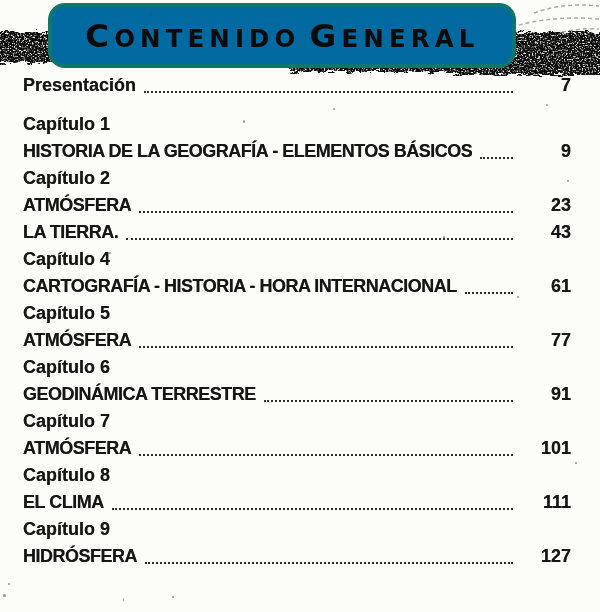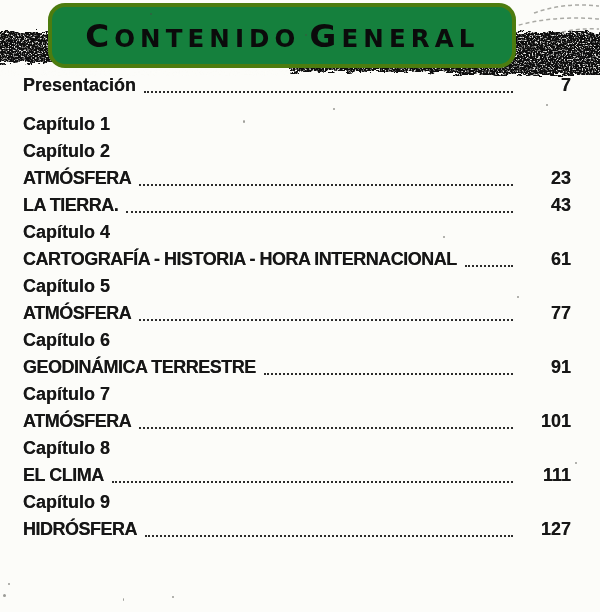--- a/index.html
+++ b/index.html
@@ -5,21 +5,21 @@
   html,body{margin:0;padding:0;}
   body{
     width:600px;height:612px;position:relative;overflow:hidden;
     background:#fcfcf9;
     font-family:"Liberation Sans",sans-serif;
   }
   
   .band{position:absolute;left:0;top:24px;width:600px;height:56px;z-index:1;}
   .title-box{
     position:absolute;left:48px;top:3px;width:468px;height:65px;
-    box-sizing:border-box;background:#15803d;border:4px solid #4d7c0f;
+    box-sizing:border-box;background:#0369a1;border:4px solid #0f766e;
     border-radius:17px;z-index:3;
     display:flex;align-items:center;justify-content:center;
   }
   .title{
     font-family:"DejaVu Sans",sans-serif;font-weight:bold;
     font-size:24px;letter-spacing:5px;color:#0b0b0b;white-space:nowrap;
     transform:scaleX(1.02);
   }
   .title .word{display:inline-block;text-transform:uppercase;}
   .title .word::first-letter{font-size:32px;}
@@ -91,20 +91,25 @@
   <div class="row intro">
     <span class="lbl">Presentación</span>
     <span class="leader"></span>
     <span class="pg">7</span>
   </div>
 
   <div class="chapter">
     <div class="row">
       <span class="lbl">Capítulo 1</span>
     </div>
+    <div class="row">
+      <span class="lbl caps">HISTORIA DE LA GEOGRAFÍA - ELEMENTOS BÁSICOS</span>
+      <span class="leader"></span>
+      <span class="pg">9</span>
+    </div>
   </div>
 
   <div class="chapter">
     <div class="row">
       <span class="lbl">Capítulo 2</span>
     </div>
     <div class="row">
       <span class="lbl caps">ATMÓSFERA</span>
       <span class="leader"></span>
       <span class="pg">23</span>

